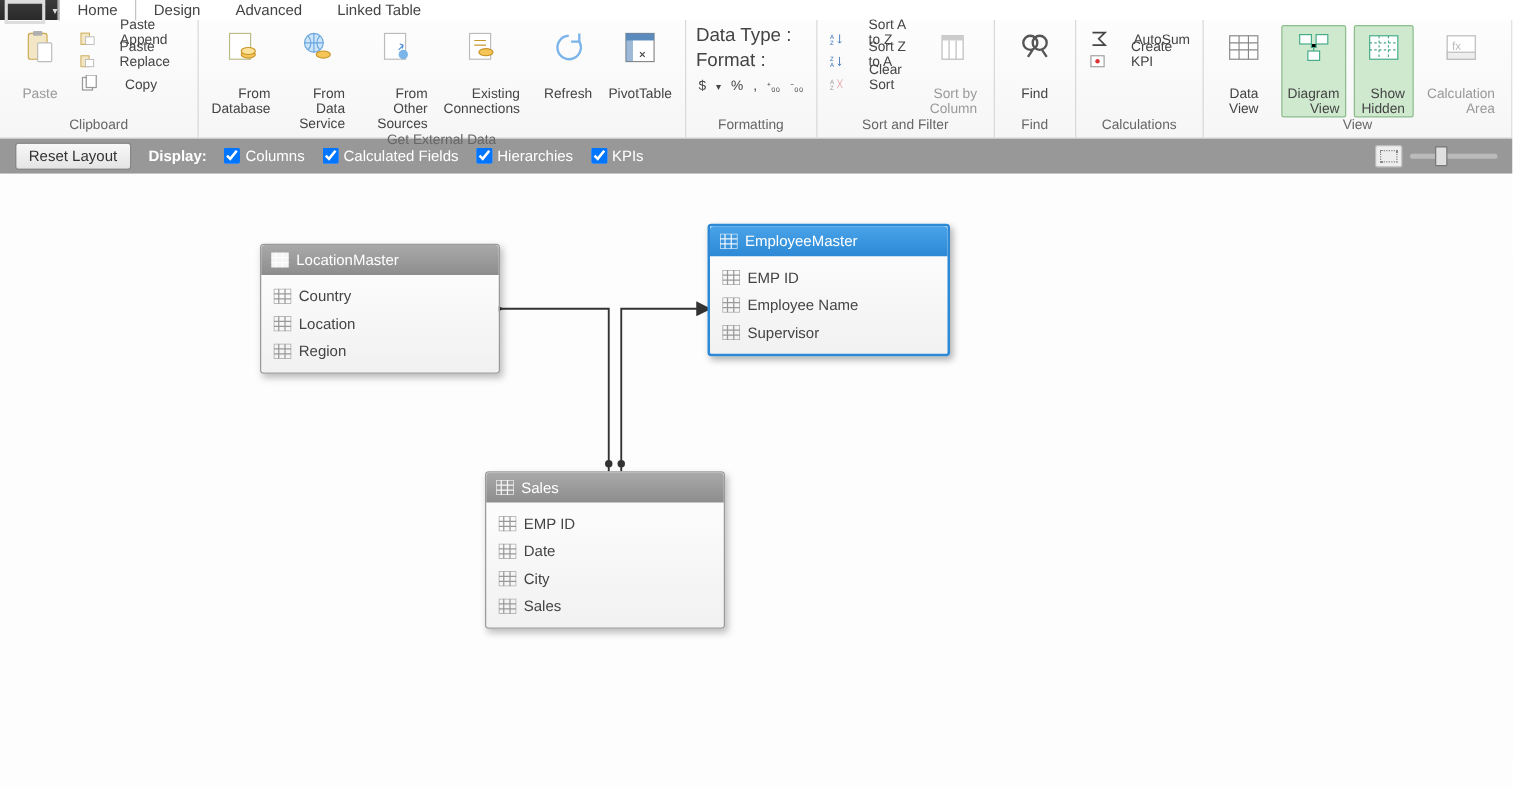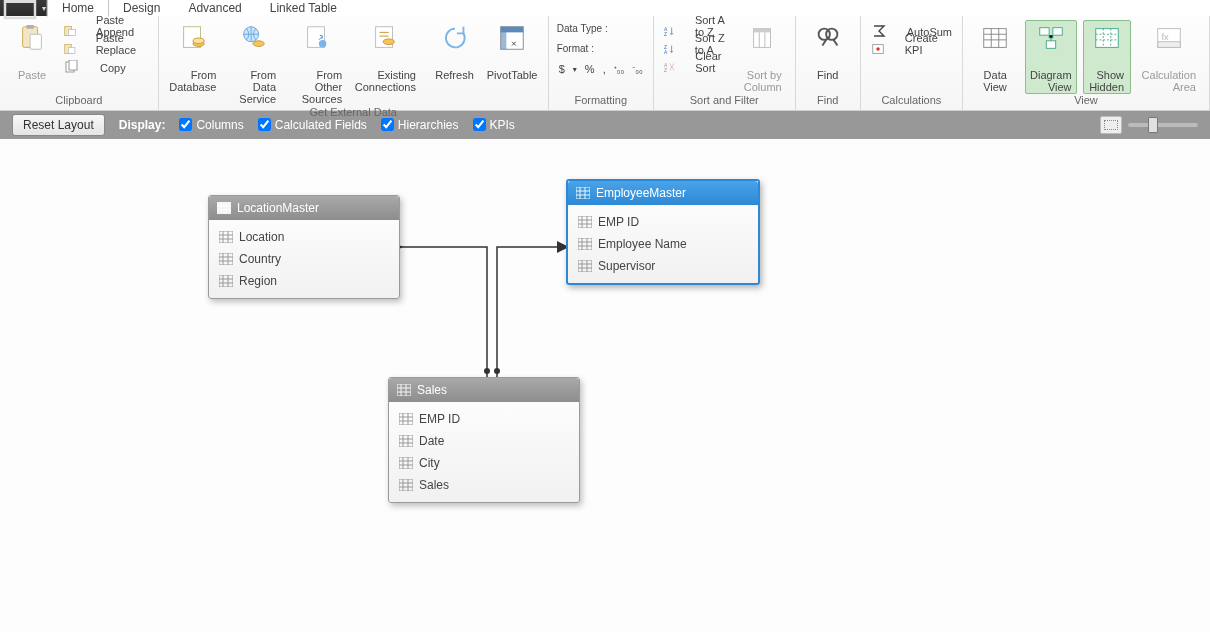--- a/index.html
+++ b/index.html
@@ -14,21 +14,21 @@
   .group-body{display:flex;align-items:flex-start;gap:6px;flex:1}
   .bigbtn{display:flex;flex-direction:column;align-items:center;justify-content:flex-start;padding:2px 4px 0 4px;min-width:38px;cursor:pointer;border:1px solid transparent;border-radius:2px}
   .bigbtn .lbl{text-align:right;line-height:12px;margin-top:16px;font-size:11px;color:#444}
   .bigbtn.selected{background:#cfe9cf;border-color:#8dbd8d}
   .bigbtn.muted .lbl{color:#9a9a9a}
   .bigbtn svg{width:30px;height:30px}
   .smallrow{display:flex;align-items:flex-end;gap:20px;height:18px;cursor:pointer;padding:0 2px}
   .smallrow svg{width:16px;height:14px}
   .smallrow span{font-size:11px}
   .stack{display:flex;flex-direction:column;gap:0}
-  .txtmini{font-size:10px;color:#444;height:18px;line-height:18px}
+  .txtmini{font-size:15px;color:#444;height:18px;line-height:18px}
   .disptoolbar{height:28px;background:#989898;display:flex;align-items:center;padding:0 12px;gap:14px;color:#fff;font-size:12px}
   .resetbtn{background:linear-gradient(#f8f8f8,#e4e4e4);border:1px solid #888;border-radius:3px;color:#333;padding:3px 10px;cursor:pointer;font-size:12px}
   .chk{display:flex;align-items:flex-start;gap:4px;cursor:pointer}
   .chk input{margin:0}
   .zoom{margin-left:auto;display:flex;align-items:center;gap:6px}
   .zoom .track{width:70px;height:4px;background:#bbb;border-radius:2px;position:relative}
   .zoom .thumb{position:absolute;width:8px;height:14px;background:#e0e0e0;border:1px solid #777;top:-6px;left:20px;border-radius:1px}
   .zoom .fit{width:20px;height:16px;border:1px solid #bbb;background:#eee;position:relative;border-radius:2px}
   .zoom .fit:before{content:"";position:absolute;inset:3px;border:1px dotted #888}
   .canvas{position:relative;width:1210px;height:492px;background:#fdfdfd;overflow:hidden}
@@ -341,28 +341,28 @@
           <path d="M0 4h14M0 8h14M4 0v12M9 0v12" stroke="#fff" opacity="0.9"></path>
         </svg>
       <span>LocationMaster</span>
     </div>
     <div class="collist">
       <div class="colrow">
           <svg viewBox="0 0 14 12">
             <rect x="0" y="0" width="14" height="12" fill="none" stroke="#999"></rect>
             <path d="M0 4h14M0 8h14M4 0v12M9 0v12" stroke="#999"></path>
           </svg>
+          <span>Country</span>
+        </div>
+      <div class="colrow">
+          <svg viewBox="0 0 14 12">
+            <rect x="0" y="0" width="14" height="12" fill="none" stroke="#999"></rect>
+            <path d="M0 4h14M0 8h14M4 0v12M9 0v12" stroke="#999"></path>
+          </svg>
           <span>Location</span>
-        </div>
-      <div class="colrow">
-          <svg viewBox="0 0 14 12">
-            <rect x="0" y="0" width="14" height="12" fill="none" stroke="#999"></rect>
-            <path d="M0 4h14M0 8h14M4 0v12M9 0v12" stroke="#999"></path>
-          </svg>
-          <span>Country</span>
         </div>
       <div class="colrow">
           <svg viewBox="0 0 14 12">
             <rect x="0" y="0" width="14" height="12" fill="none" stroke="#999"></rect>
             <path d="M0 4h14M0 8h14M4 0v12M9 0v12" stroke="#999"></path>
           </svg>
           <span>Region</span>
         </div>
     </div>
   </div>

